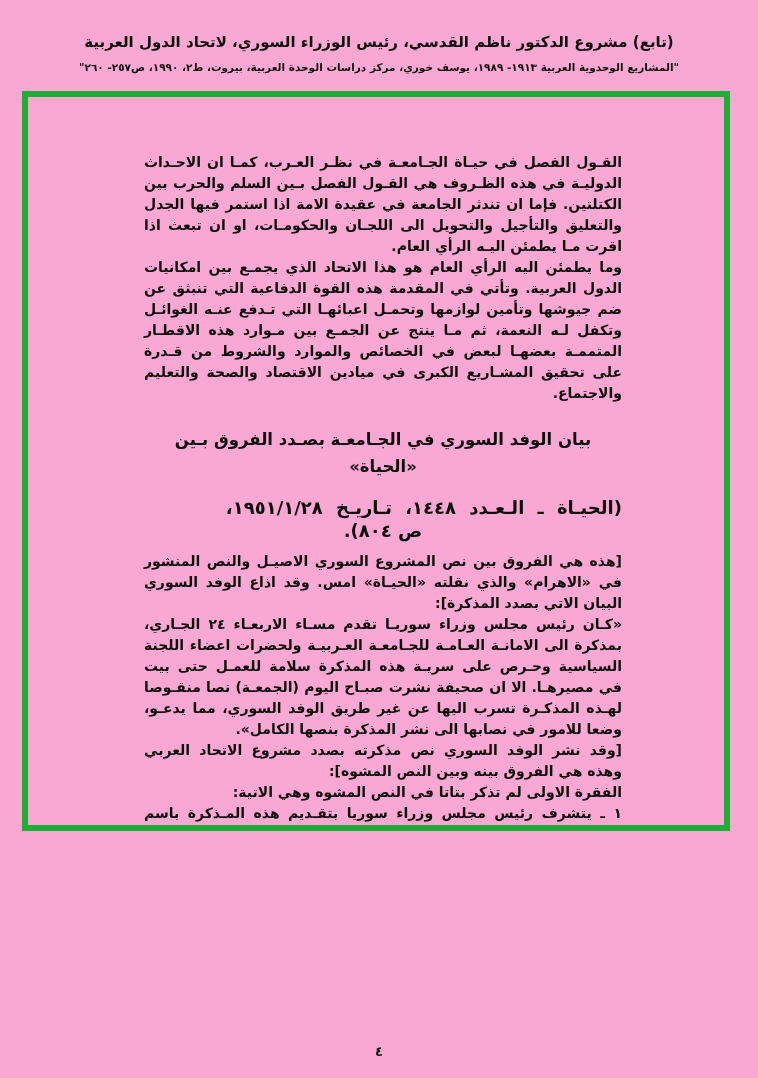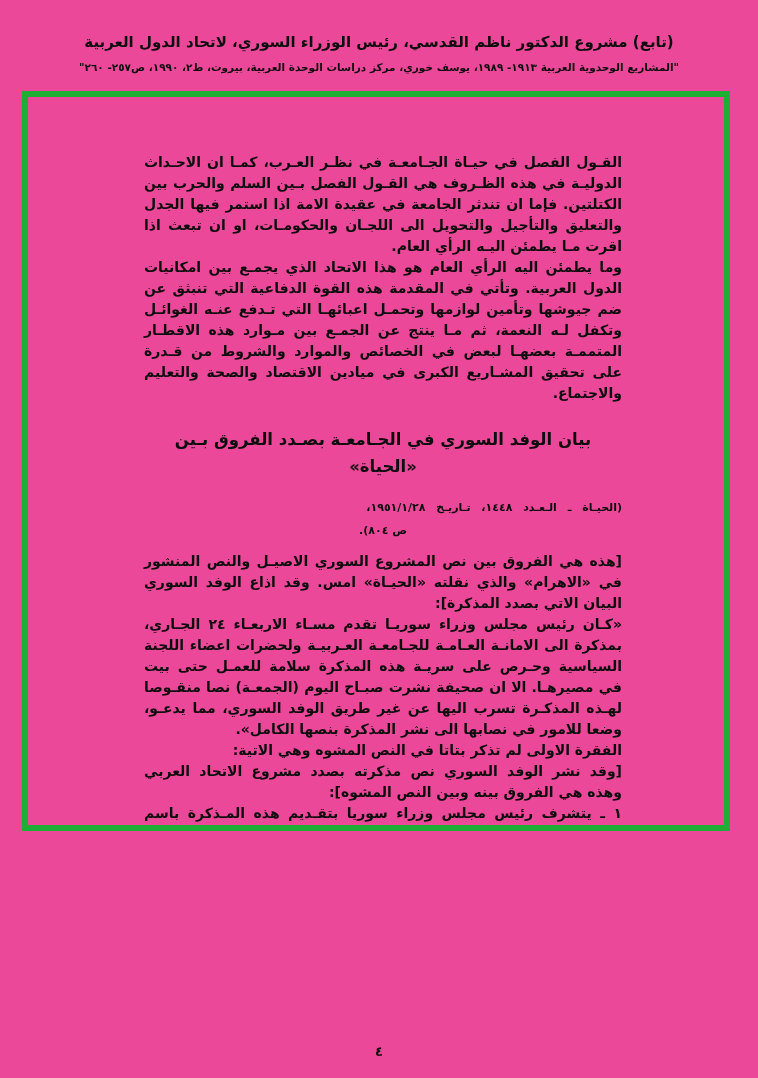--- a/index.html
+++ b/index.html
@@ -1,20 +1,20 @@
 <!DOCTYPE html>
 <html lang="ar" dir="rtl"><head>
 <meta charset="utf-8">
 <style>
   html, body { margin: 0; padding: 0; background: #ffffff; }
   .page {
     position: relative;
     width: 758px;
     height: 1078px;
-    background: #ec4899;
+    background: #f9a8d4;
     overflow: hidden;
     font-family: "DejaVu Sans", sans-serif;
     color: #0e0e0e;
   }
   .hdr {
     position: absolute;
     top: 30px;
     left: 0;
     width: 100%;
     text-align: center;
@@ -51,21 +51,21 @@
     margin: 55px 102px 0 116px;
   }
   .content p { margin: 0; }
   .heading {
     text-align: center;
     font-size: 16.5px;
     line-height: 27px;
     padding: 22px 0 16px;
   }
   .citation {
-    font-size: 11px;
+    font-size: 18px;
     line-height: 23px;
     margin-bottom: 9px;
   }
   .cit-l1 { text-align: right; word-spacing: 7px; }
   .cit-l2 { text-align: center; }
   .pagenum {
     position: absolute;
     top: 1044px;
     left: 0;
     width: 100%;
@@ -94,21 +94,21 @@
         <div>«الحياة»</div>
       </div>
 
       <div class="citation">
         <div class="cit-l1">(الحيـاة ـ الـعـدد ١٤٤٨، تـاريـخ ١٩٥١/١/٢٨،</div>
         <div class="cit-l2">ص ٨٠٤).</div>
       </div>
 
       <p>[هذه هي الفروق بين نص المشروع السوري الاصيـل والنص المنشور في «الاهرام» والذي نقلته «الحيـاة» امس. وقد اذاع الوفد السوري البيان الاتي بصدد المذكرة]:</p>
       <p>«كـان رئيس مجلس وزراء سوريـا تقدم مسـاء الاربعـاء ٢٤ الجـاري، بمذكرة الى الامانـة العـامـة للجـامعـة العـربيـة ولحضرات اعضاء اللجنة السياسية وحـرص على سريـة هذه المذكرة سلامة للعمـل حتى بيت في مصيرهـا. الا ان صحيفة نشرت صبـاح اليوم (الجمعـة) نصا منقـوصا لهـذه المذكـرة تسرب اليها عن غير طريق الوفد السوري، مما يدعـو، وضعا للامور في نصابها الى نشر المذكرة بنصها الكامل».</p>
+      <p>[وقد نشر الوفد السوري نص مذكرته بصدد مشروع الاتحاد العربي وهذه هي الفروق بينه وبين النص المشوه]:</p>
       <p>الفقرة الاولى لم تذكر بتاتا في النص المشوه وهي الاتية:</p>
-      <p>[وقد نشر الوفد السوري نص مذكرته بصدد مشروع الاتحاد العربي وهذه هي الفروق بينه وبين النص المشوه]:</p>
       <p>١ ـ يتشرف رئيس مجلس وزراء سوريا بتقـديم هذه المـذكرة باسم الحكومـة السوريـة الى الامانـة العامـة لجامعـة الدول العربية والى اصحاب السمو الملكي والمقام الرفيـع والفخامـة والدولة والمعالي ممثلي الحكومات العربية السعودية والمصريـة والعراقية والاردنية الهاشمية واللبنانية والمتوكليـة اليمنية في اللجنة السياسية المنعقدة حاليا في القاهرة، ويرجو ان تكـون في هذه اللجنة مـوضـع الـدرس والتوصيـات لمجلس الجامعـة كيمـا يتخذ هـذا المجلس مقـررات بشـأن مـا يـراد فيهـا في</p>
     </main>
   </div>
 
   <footer class="pagenum">٤</footer>
 
 </div>
 
 </body></html>

